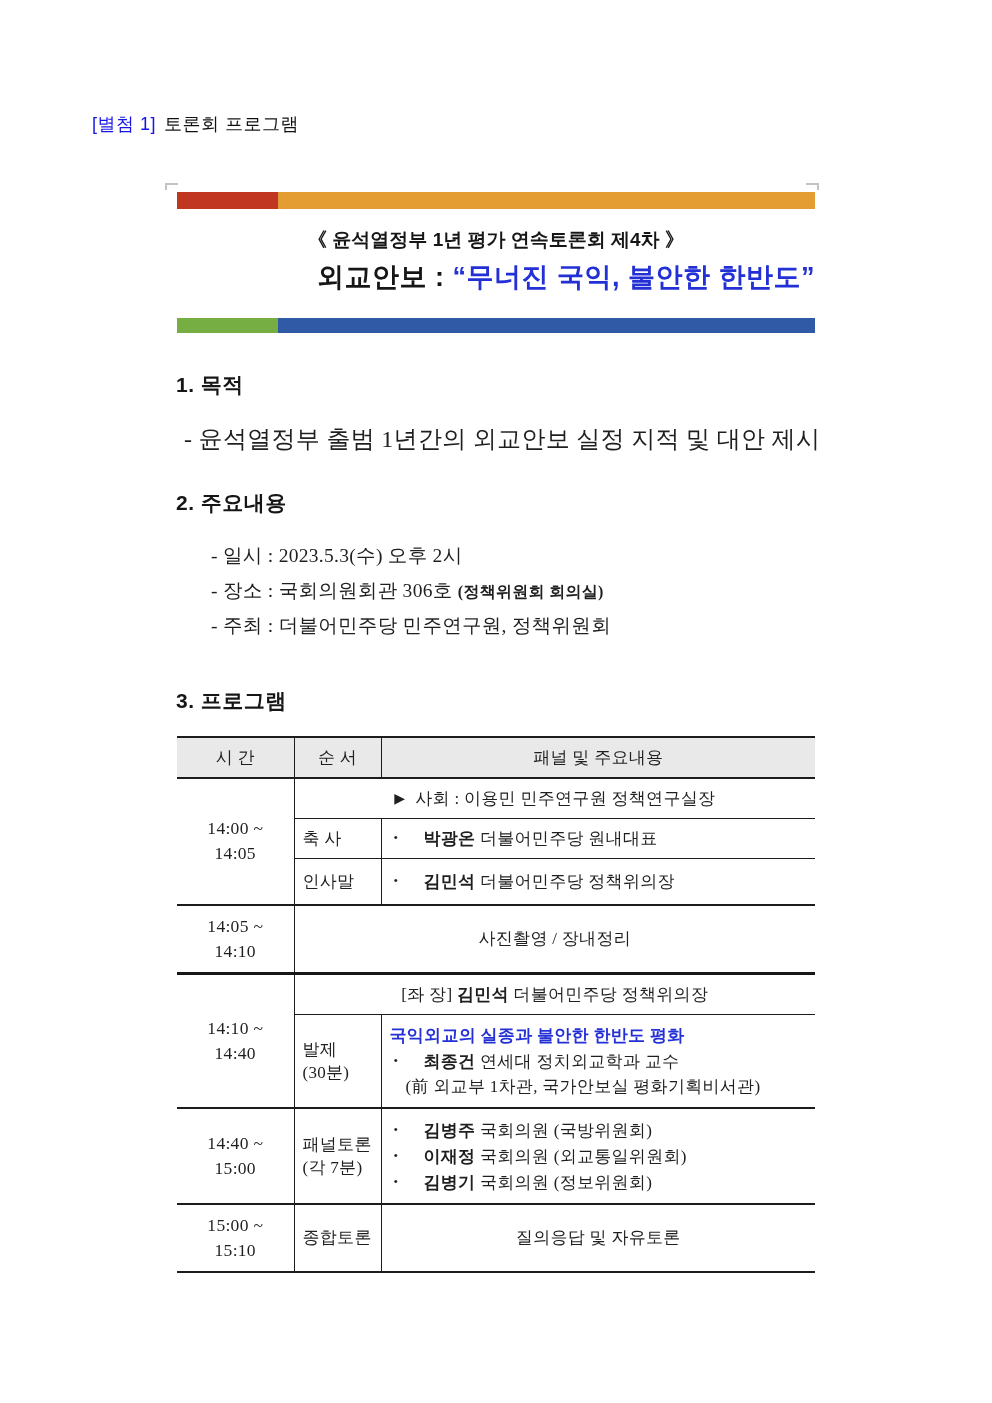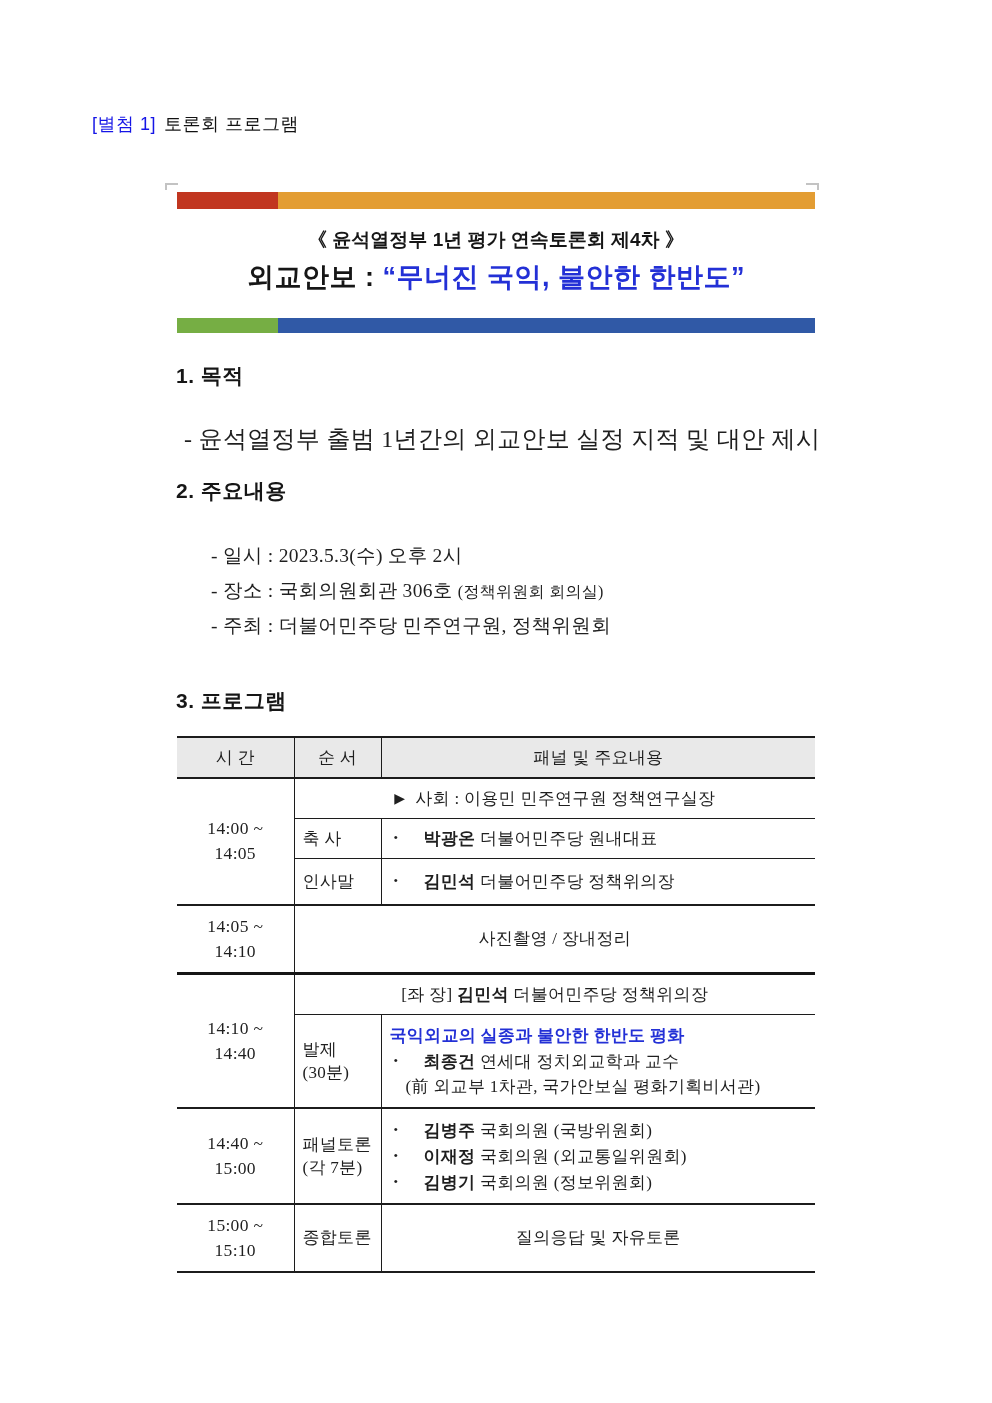--- a/index.html
+++ b/index.html
@@ -19,33 +19,33 @@
   .corner.tr{left:806px;top:183px;border-right:2px solid #c3c3c3;}
   .bar{position:absolute;left:177px;width:638px;display:flex;}
   .bar-top{top:192px;height:17px;}
   .bar-bottom{top:318px;height:15px;}
   .seg-red{width:101px;height:100%;background:#c13620;}
   .seg-orange{flex:1;height:100%;background:#e39d33;}
   .seg-green{width:101px;height:100%;background:#76ae44;}
   .seg-blue{flex:1;height:100%;background:#3059a6;}
   .banner-t1{position:absolute;left:177px;top:227px;width:638px;text-align:center;
     font-family:"Liberation Sans","DejaVu Sans",sans-serif;font-weight:bold;font-size:19px;color:#161616;}
-  .banner-t2{position:absolute;left:177px;top:259px;width:638px;text-align:center;
+  .banner-t2{position:absolute;left:177px;top:259px;width:638px;text-align:right;
     font-family:"Liberation Sans","DejaVu Sans",sans-serif;font-weight:bold;font-size:27px;color:#161616;letter-spacing:.5px;}
   .banner-t2 .quote{color:#2330d6;}
 
   
   .sec-h{position:absolute;left:176px;font-family:"Liberation Sans","DejaVu Sans",sans-serif;
     font-weight:bold;font-size:21px;color:#161616;letter-spacing:.5px;}
-  .h1{top:362px;} .h2{top:477px;} .h3{top:687px;}
+  .h1{top:371px;} .h2{top:489px;} .h3{top:687px;}
   .sec-line{position:absolute;left:184px;font-size:24px;color:#1f1f1f;letter-spacing:.3px;}
   .purpose-item{top:423px;}
   .detail-list{position:absolute;left:184px;top:538px;font-size:19.5px;color:#1f1f1f;letter-spacing:.3px;margin-left:27px;}
   .detail-list div{height:35px;line-height:35px;white-space:nowrap;}
-  .detail-list .small{font-size:16px;}
+  .detail-list .small{font-size:16px;font-weight:bold;}
 
   
   table.prog{position:absolute;left:177px;top:736px;width:638px;border-collapse:collapse;table-layout:fixed;
     border-top:2px solid #1c1c1c;border-bottom:2px solid #1c1c1c;font-size:17px;color:#1f1f1f;}
   table.prog td,table.prog th{padding:8px;vertical-align:middle;font-weight:normal;letter-spacing:.3px;}
   .vl{border-left:1px solid #1c1c1c;}
   .bb1{border-bottom:1px solid #1c1c1c;}
   .bb2{border-bottom:2px solid #1c1c1c;}
   .bb3{border-bottom:3px solid #161616;}
   tr.hdr th{background:#e9e9e9;text-align:center;font-size:17px;}

